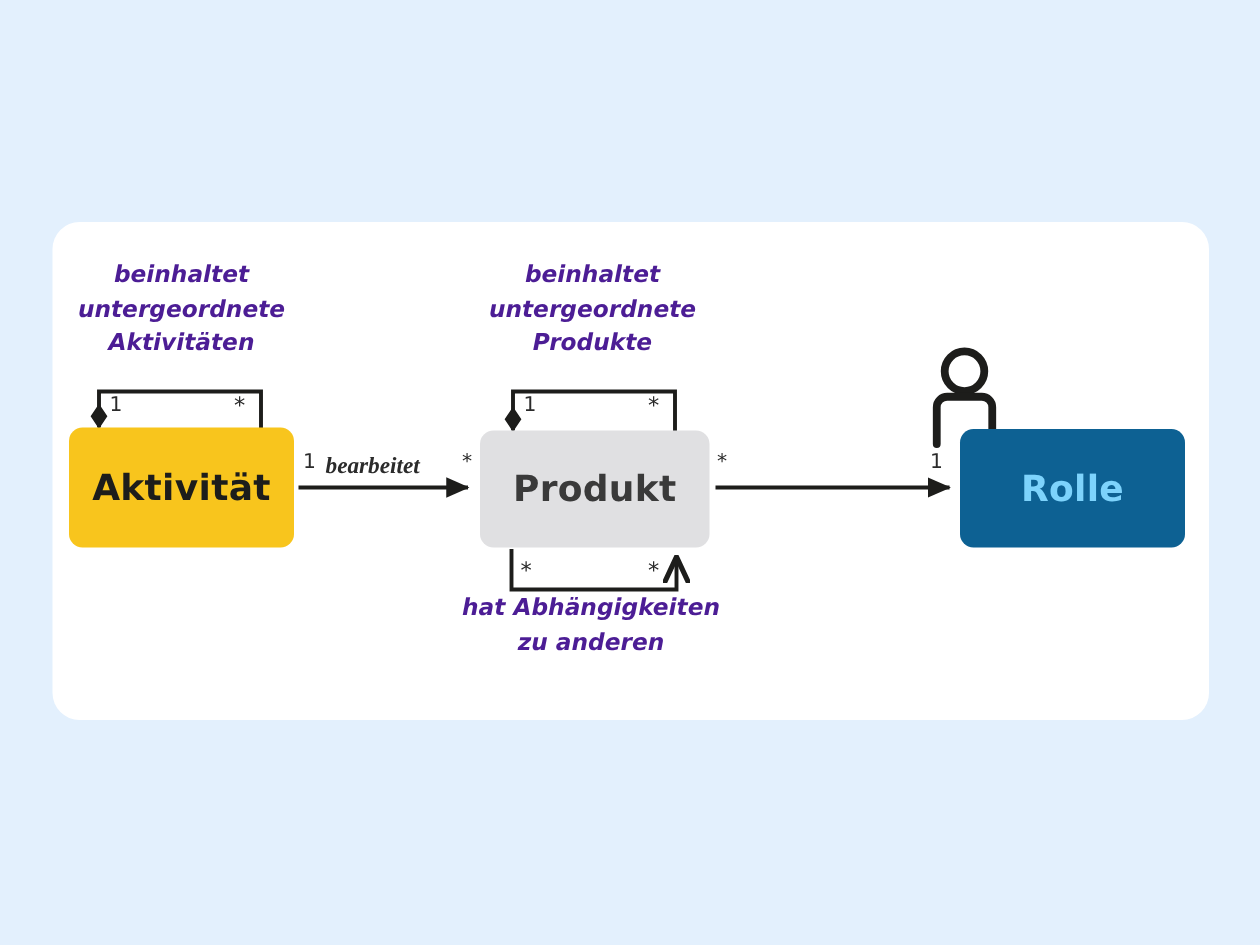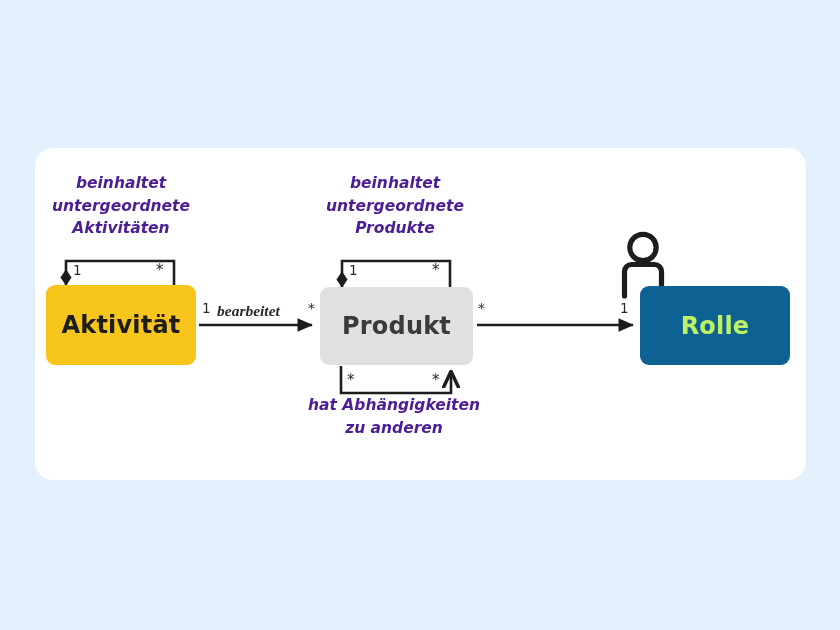--- a/index.html
+++ b/index.html
@@ -62,21 +62,21 @@
     height: 78px;
     background: #e0e0e2;
     color: #3a3a3a;
   }
   #node-rolle {
     left: 640px;
     top: 286px;
     width: 150px;
     height: 79px;
     background: #0d6193;
-    color: #bef264;
+    color: #7dd3fc;
   }
   .ann {
     position: absolute;
     font-family: "DejaVu Sans", sans-serif;
     font-style: italic;
     font-weight: bold;
     font-size: 15.5px;
     line-height: 22.5px;
     color: #4c1d95;
     text-align: center;

